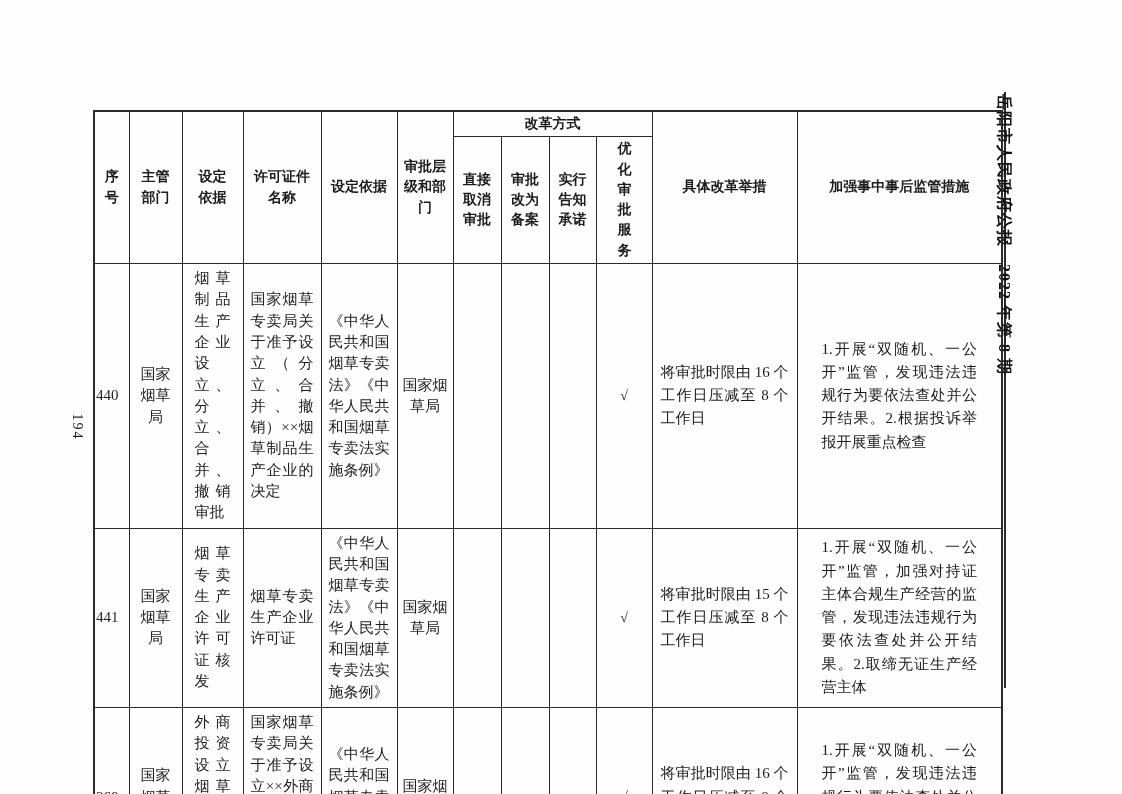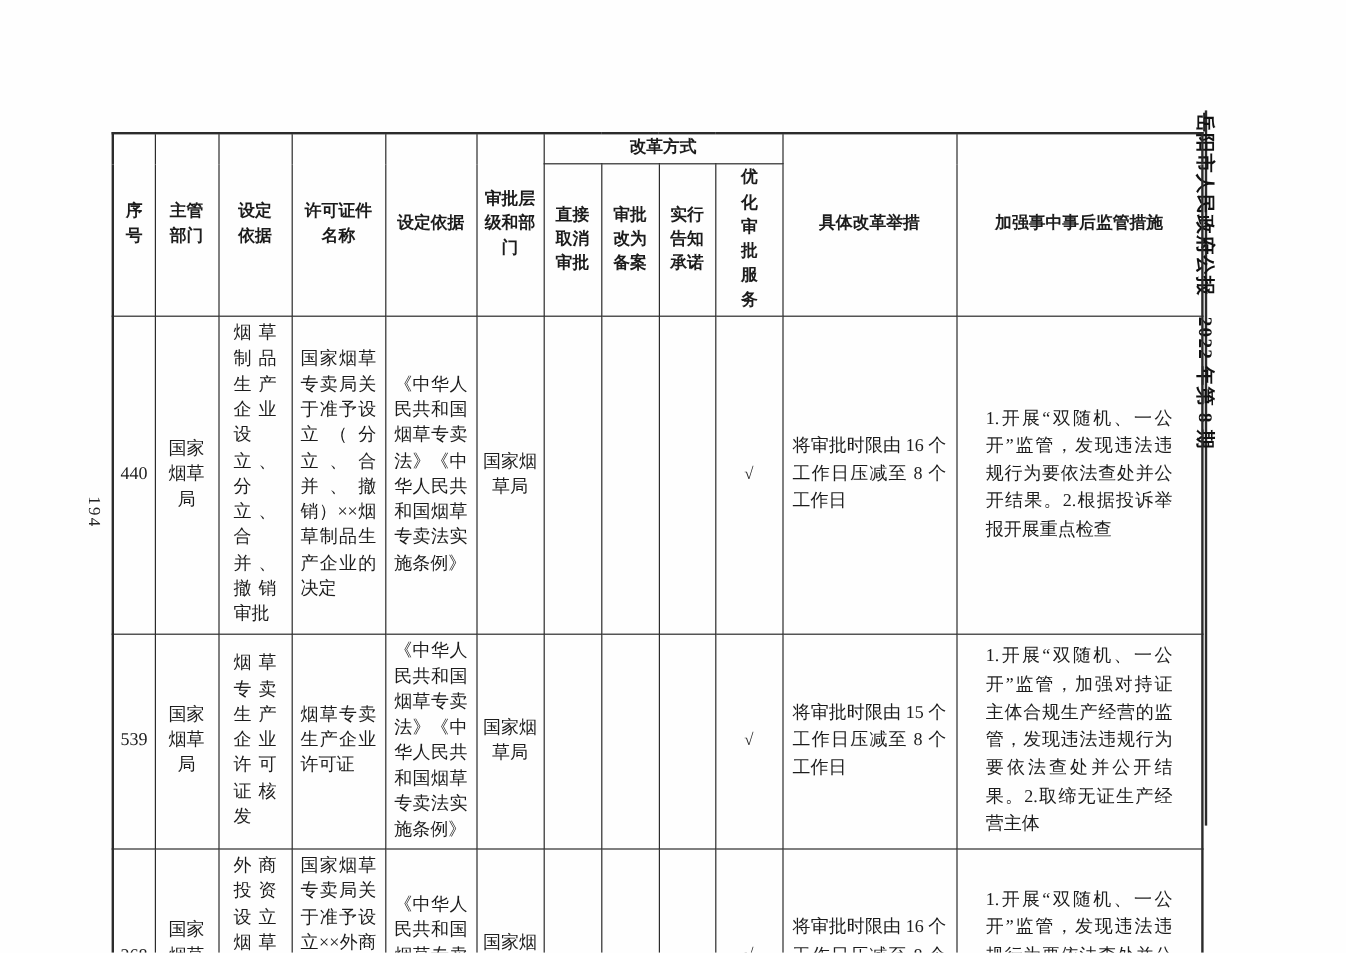--- a/index.html
+++ b/index.html
@@ -83,21 +83,21 @@
   tr.r-441 { height: 173px; }
   tr.r-442 { height: 165px; }
 
   
   th.h-serial     { padding: 2px 9px; }
   th.h-item       { padding: 2px 10px; }
   th.h-cancel, th.h-filing, th.h-commitment { padding: 2px 8px; }
   th.h-optimize   { padding: 2px 21px; }
 
   
-  td.c-serial { text-align: center; margin-left: 24px; }
+  td.c-serial { text-align: left; margin-left: 24px; }
   td.c-dept   { text-align: center; padding: 2px 10px; }
   td.c-item   {
     text-align: justify; text-justify: inter-character; text-align-last: left;
     padding: 4px 12px; word-break: break-all;
   }
   td.c-license {
     text-align: justify; text-justify: inter-character; text-align-last: left;
     padding: 4px 7px; word-break: break-all;
   }
   td.c-basis {
@@ -168,21 +168,21 @@
         <td class="c-level">国家烟草局</td>
         <td class="c-check"></td>
         <td class="c-check"></td>
         <td class="c-check"></td>
         <td class="c-check">√</td>
         <td class="c-measures">将审批时限由 16 个工作日压减至 8 个工作日</td>
         <td class="c-supervision">1.开展“双随机、一公开”监管，发现违法违规行为要依法查处并公开结果。2.根据投诉举报开展重点检查</td>
       </tr>
 
       <tr class="r-441">
-        <td class="c-serial">539</td>
+        <td class="c-serial">441</td>
         <td class="c-dept">国家烟草局</td>
         <td class="c-item">烟草专卖生产企业许可证核发</td>
         <td class="c-license">烟草专卖生产企业许可证</td>
         <td class="c-basis">《中华人民共和国烟草专卖法》《中华人民共和国烟草专卖法实施条例》</td>
         <td class="c-level">国家烟草局</td>
         <td class="c-check"></td>
         <td class="c-check"></td>
         <td class="c-check"></td>
         <td class="c-check">√</td>
         <td class="c-measures">将审批时限由 15 个工作日压减至 8 个工作日</td>

